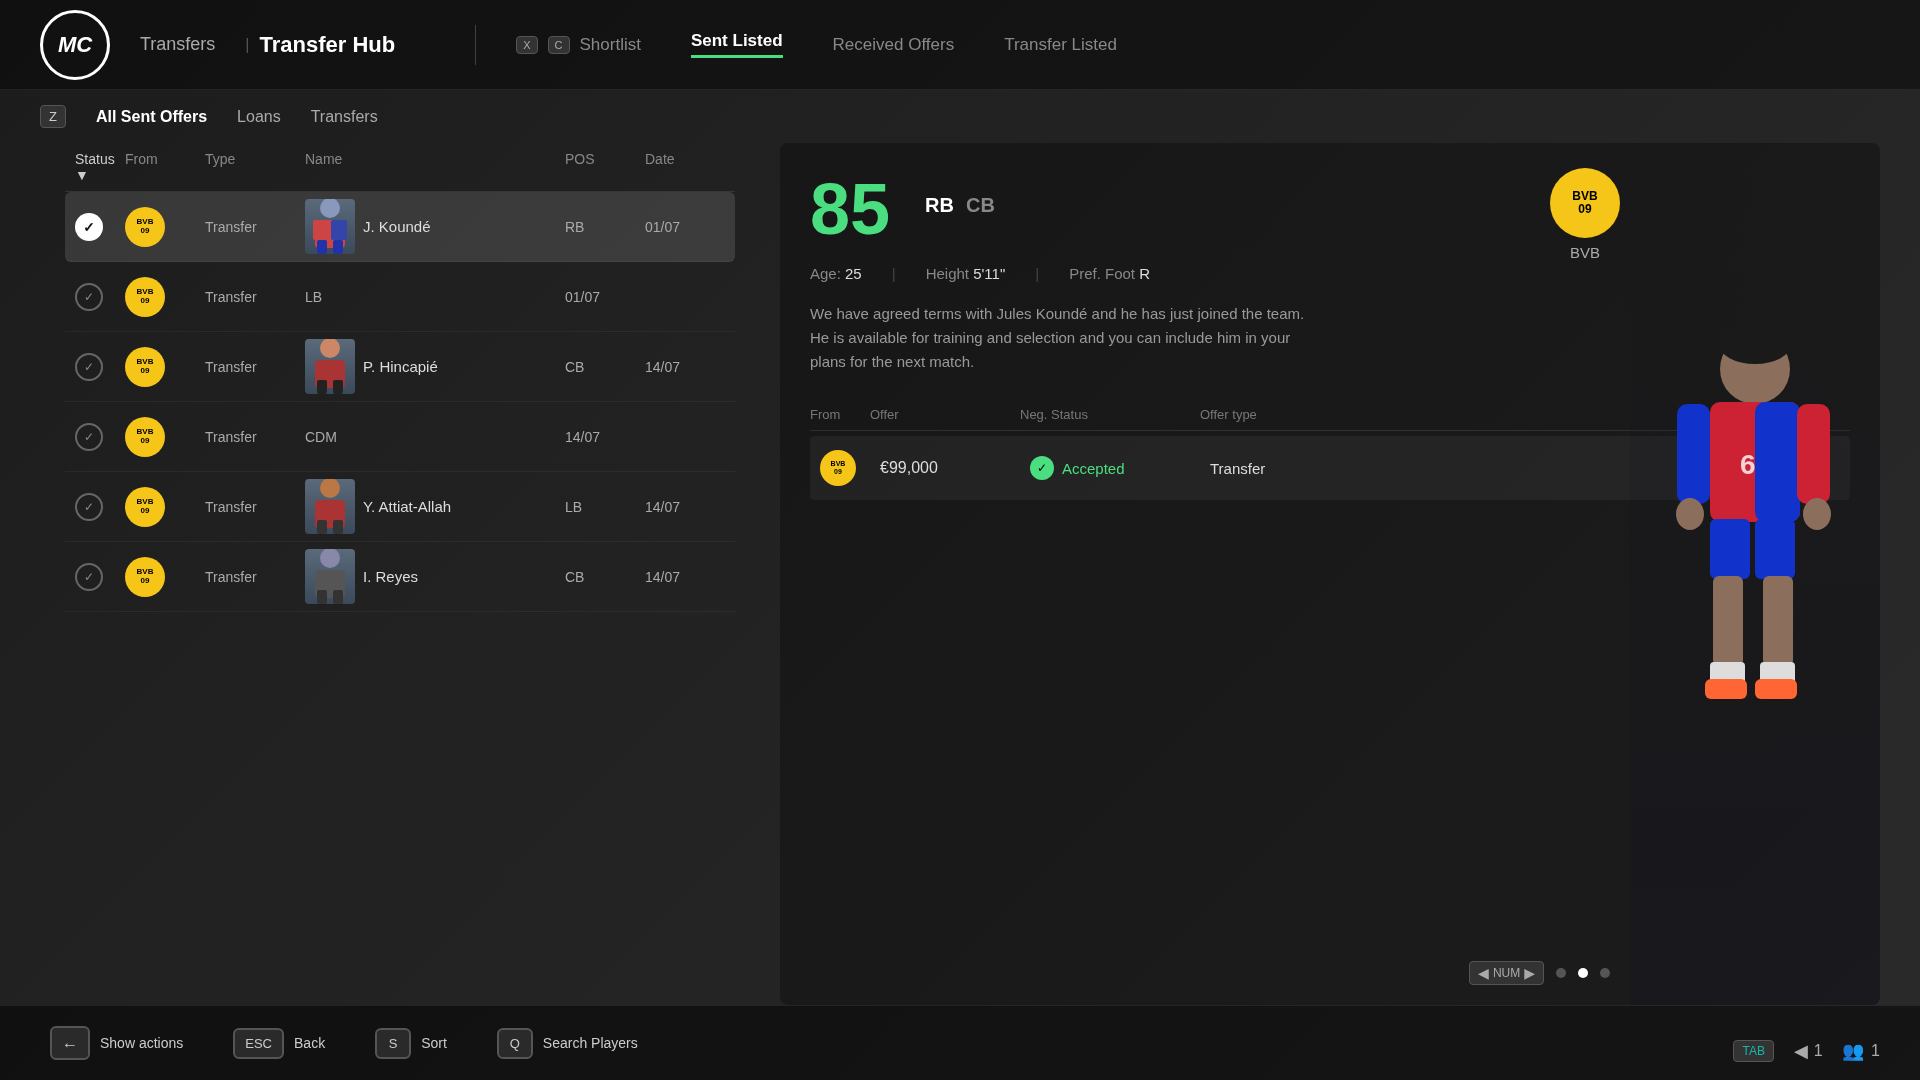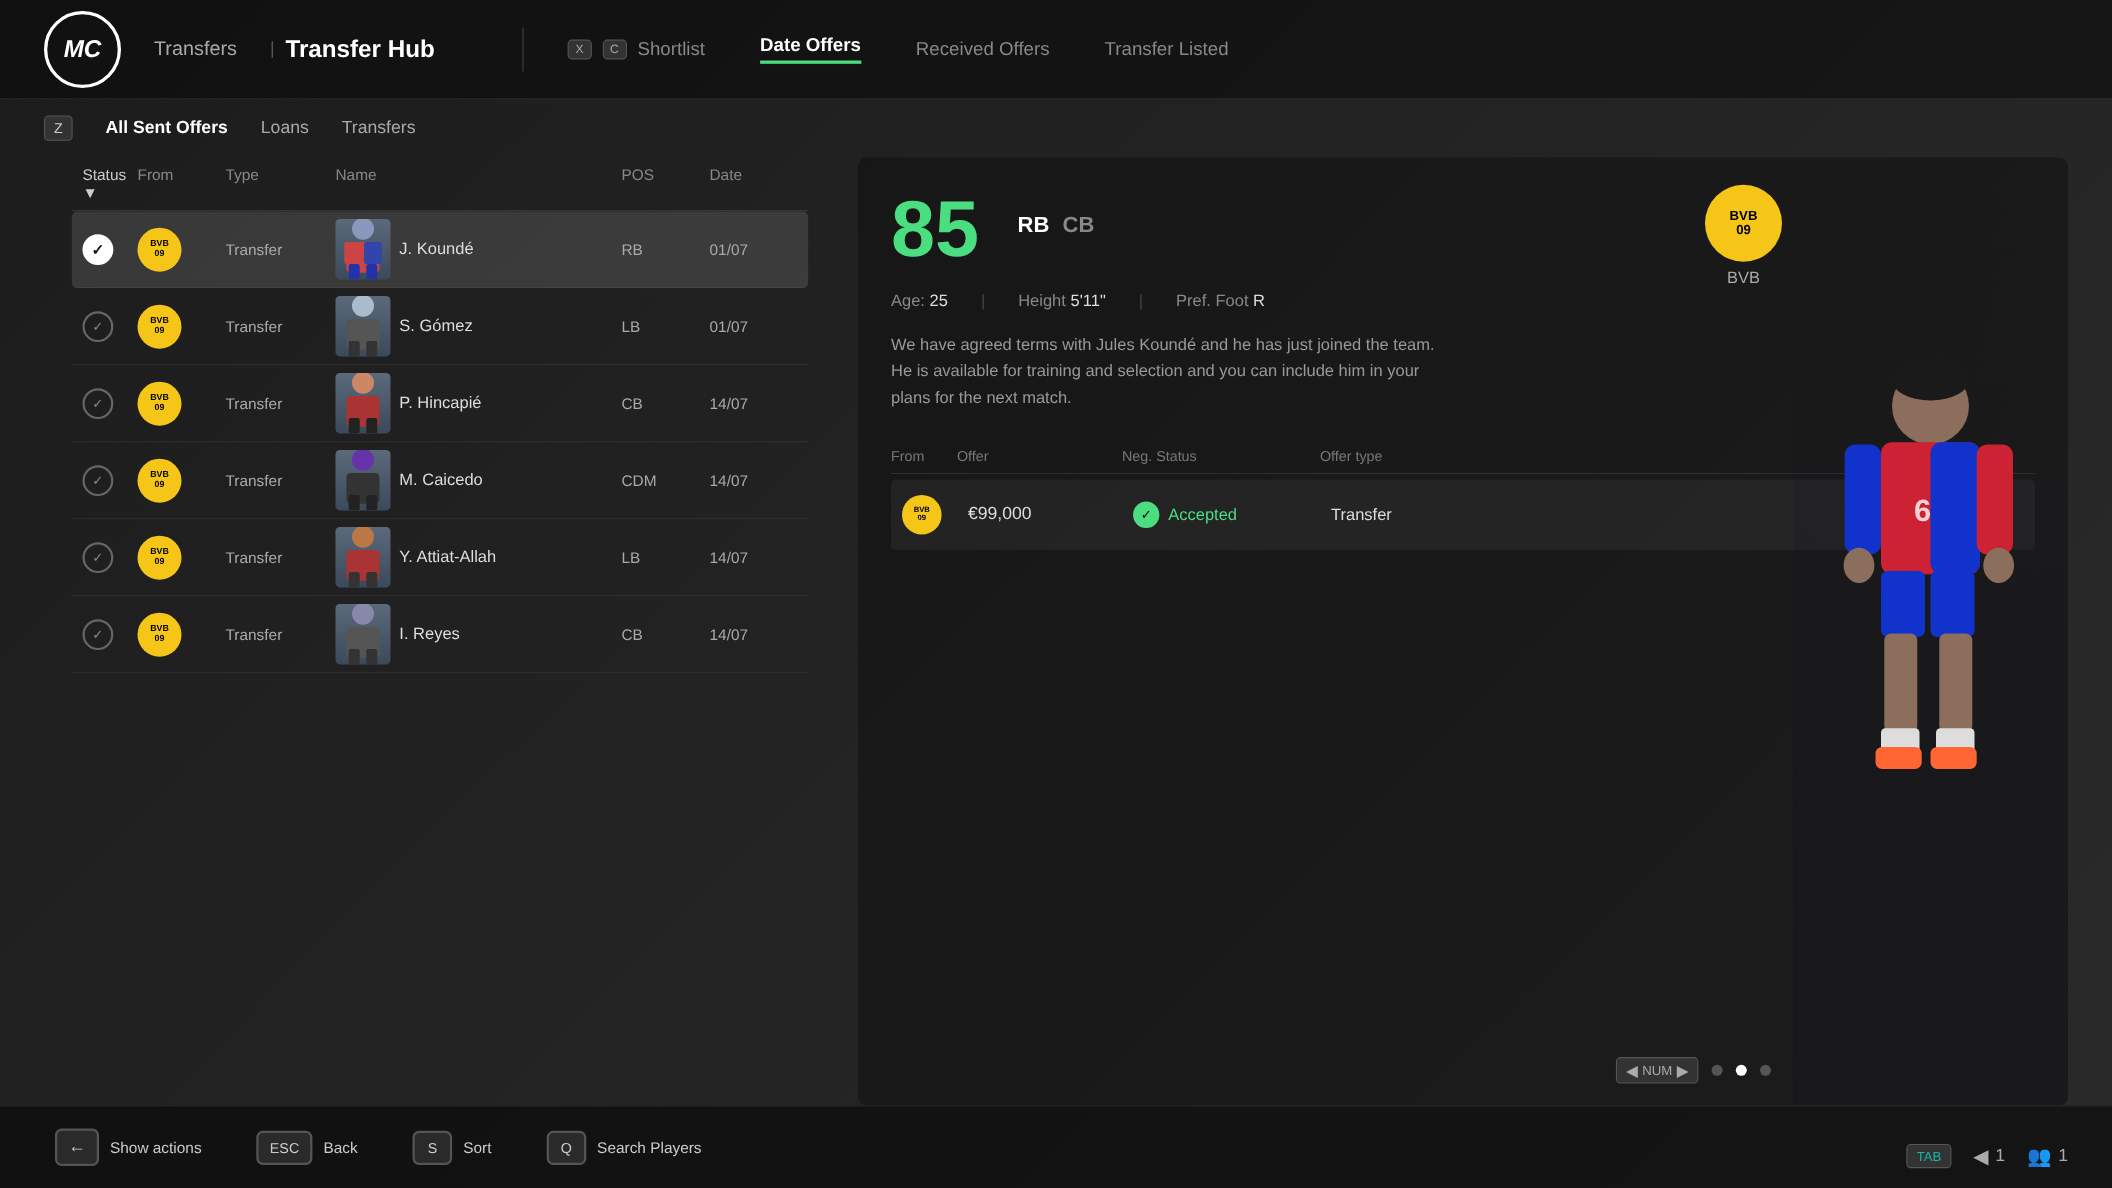--- a/index.html
+++ b/index.html
@@ -583,21 +583,21 @@
     </div>
 
     <div class="nav-divider"></div>
 
     <div class="nav-links">
       <div style="display:flex; align-items:center; gap:6px;">
         <span class="header-key">X</span>
         <span class="header-key">C</span>
         <span class="nav-link">Shortlist</span>
       </div>
-      <span class="nav-link active">Date Offers</span>
+      <span class="nav-link active">Sent Listed</span>
       <span class="nav-link">Received Offers</span>
       <span class="nav-link">Transfer Listed</span>
     </div>
   </div>
 
   <div class="sub-header">
     <span class="z-badge">Z</span>
     <span class="sub-tab active">All Sent Offers</span>
     <span class="sub-tab">Loans</span>
     <span class="sub-tab">Transfers</span>
@@ -648,31 +648,20 @@
         <div class="table-row">
           <div>
             <div class="status-icon check">✓</div>
           </div>
           <div>
             <div class="club-logo-sm">
               <span style="font-size:8px; font-weight:bold; line-height:1.1; text-align:center;">BVB<br>09</span>
             </div>
           </div>
           <div class="type-text">Transfer</div>
-          <div class="name-cell">
-            <div class="player-avatar">
-              <svg viewBox="0 0 50 60" width="50" height="60">
-                <circle cx="25" cy="14" r="10" fill="#aabbcc"></circle>
-                <rect x="10" y="26" width="30" height="28" rx="4" fill="#555"></rect>
-                <rect x="12" y="46" width="10" height="14" rx="2" fill="#333"></rect>
-                <rect x="28" y="46" width="10" height="14" rx="2" fill="#333"></rect>
-              </svg>
-            </div>
-            <span class="player-name">S. Gómez</span>
-          </div>
           <div class="pos-text">LB</div>
           <div class="date-text">01/07</div>
         </div>
 
         <div class="table-row">
           <div>
             <div class="status-icon check">✓</div>
           </div>
           <div>
             <div class="club-logo-sm">
@@ -698,31 +687,20 @@
         <div class="table-row">
           <div>
             <div class="status-icon check">✓</div>
           </div>
           <div>
             <div class="club-logo-sm">
               <span style="font-size:8px; font-weight:bold; line-height:1.1; text-align:center;">BVB<br>09</span>
             </div>
           </div>
           <div class="type-text">Transfer</div>
-          <div class="name-cell">
-            <div class="player-avatar">
-              <svg viewBox="0 0 50 60" width="50" height="60">
-                <circle cx="25" cy="14" r="10" fill="#6633aa"></circle>
-                <rect x="10" y="26" width="30" height="28" rx="4" fill="#333"></rect>
-                <rect x="12" y="46" width="10" height="14" rx="2" fill="#222"></rect>
-                <rect x="28" y="46" width="10" height="14" rx="2" fill="#222"></rect>
-              </svg>
-            </div>
-            <span class="player-name">M. Caicedo</span>
-          </div>
           <div class="pos-text">CDM</div>
           <div class="date-text">14/07</div>
         </div>
 
         <div class="table-row">
           <div>
             <div class="status-icon check">✓</div>
           </div>
           <div>
             <div class="club-logo-sm">

